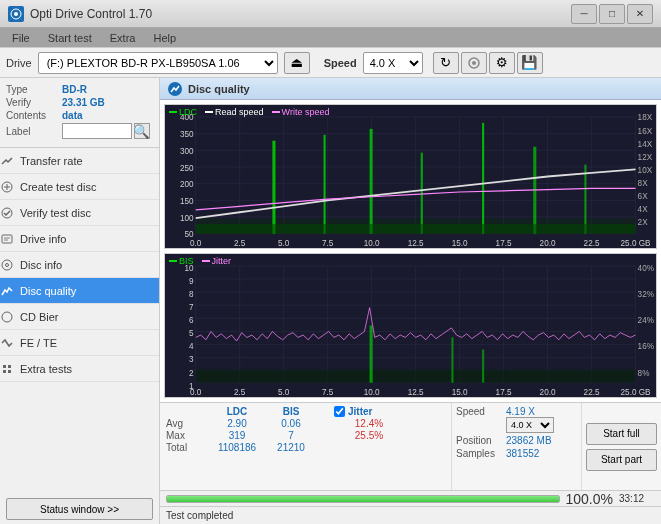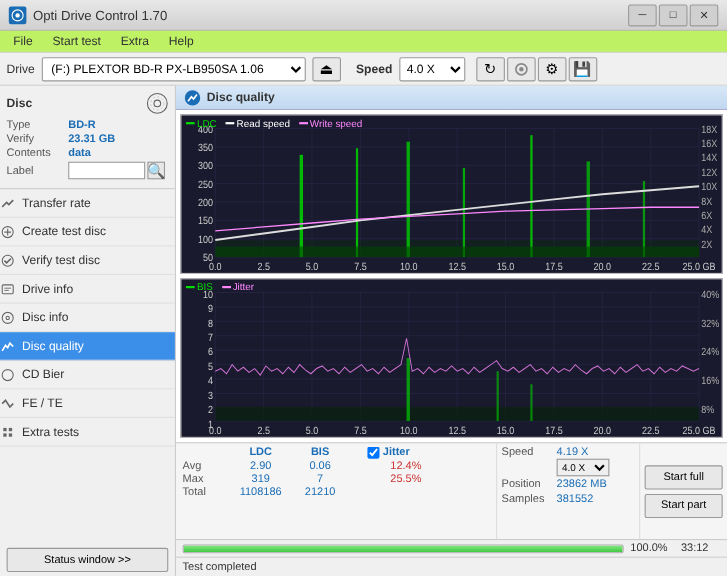--- a/index.html
+++ b/index.html
@@ -16,21 +16,21 @@
       justify-content: space-between;
     }
     .titlebar-title { font-size: 12px; font-weight: normal; color: #333; display: flex; align-items: center; gap: 6px; }
     .titlebar-icon { width: 16px; height: 16px; background: #1a6db5; border-radius: 2px; display: flex; align-items: center; justify-content: center; }
     .titlebar-icon svg { width: 12px; height: 12px; }
     .titlebar-controls { display: flex; gap: 2px; }
     .titlebar-btn { width: 26px; height: 20px; background: #d0d0d0; border: 1px solid #999; border-radius: 2px; cursor: pointer; display: flex; align-items: center; justify-content: center; font-size: 10px; color: #333; }
 
     
     .menubar {
-      background: #bef264;
+      background: #a3a3a3;
       height: 20px;
       display: flex;
       align-items: center;
       padding: 0 4px;
       border-bottom: 1px solid #ccc;
       gap: 2px;
     }
     .menu-item { padding: 2px 8px; font-size: 11px; color: #333; cursor: pointer; border-radius: 2px; }
 
     
@@ -153,21 +153,21 @@
       height: 16px;
       background: #f0f0f0;
       border-top: 1px solid #ccc;
       display: flex;
       align-items: center;
       padding: 0 6px;
       gap: 6px;
     }
     .progress-track { flex: 1; height: 8px; background: #d0d0d0; border: 1px solid #aaa; border-radius: 2px; overflow: hidden; }
     .progress-fill { height: 100%; background: linear-gradient(to bottom, #80e880, #40c840); }
-    .progress-text { font-size: 10px; color: #333; min-width: 40px; text-align: left; }
+    .progress-text { font-size: 14px; color: #333; min-width: 40px; text-align: right; }
     .progress-time { font-size: 10px; color: #333; min-width: 36px; }
 
     
     .statusbar {
       height: 18px;
       background: #f0f0f0;
       border-top: 1px solid #ccc;
       display: flex;
       align-items: center;
       padding: 0 6px;
@@ -237,30 +237,20 @@
     <button class="toolbar-btn">⚙</button>
     <button class="toolbar-btn">💾</button>
   </div>
 </div>
 
 <div class="main">
 
   <div class="sidebar">
 
     <div class="disc-panel">
-      <div class="disc-header">
-        <span class="disc-title">Disc</span>
-        <div class="disc-icon">
-          <svg width="20" height="20" viewBox="0 0 20 20">
-              <circle cx="10" cy="10" r="9" fill="none" stroke="#666" stroke-width="1"></circle>
-              <circle cx="10" cy="10" r="3" fill="none" stroke="#666" stroke-width="1"></circle>
-              <circle cx="10" cy="10" r="6" fill="none" stroke="#aaa" stroke-width="0.5" stroke-dasharray="2,2"></circle>
-            </svg>
-        </div>
-      </div>
       <div class="disc-row">
         <span class="disc-key">Type</span>
         <span class="disc-val">BD-R</span>
       </div>
       <div class="disc-row">
         <span class="disc-key">Verify</span>
         <span class="disc-val">23.31 GB</span>
       </div>
       <div class="disc-row">
         <span class="disc-key">Contents</span>

